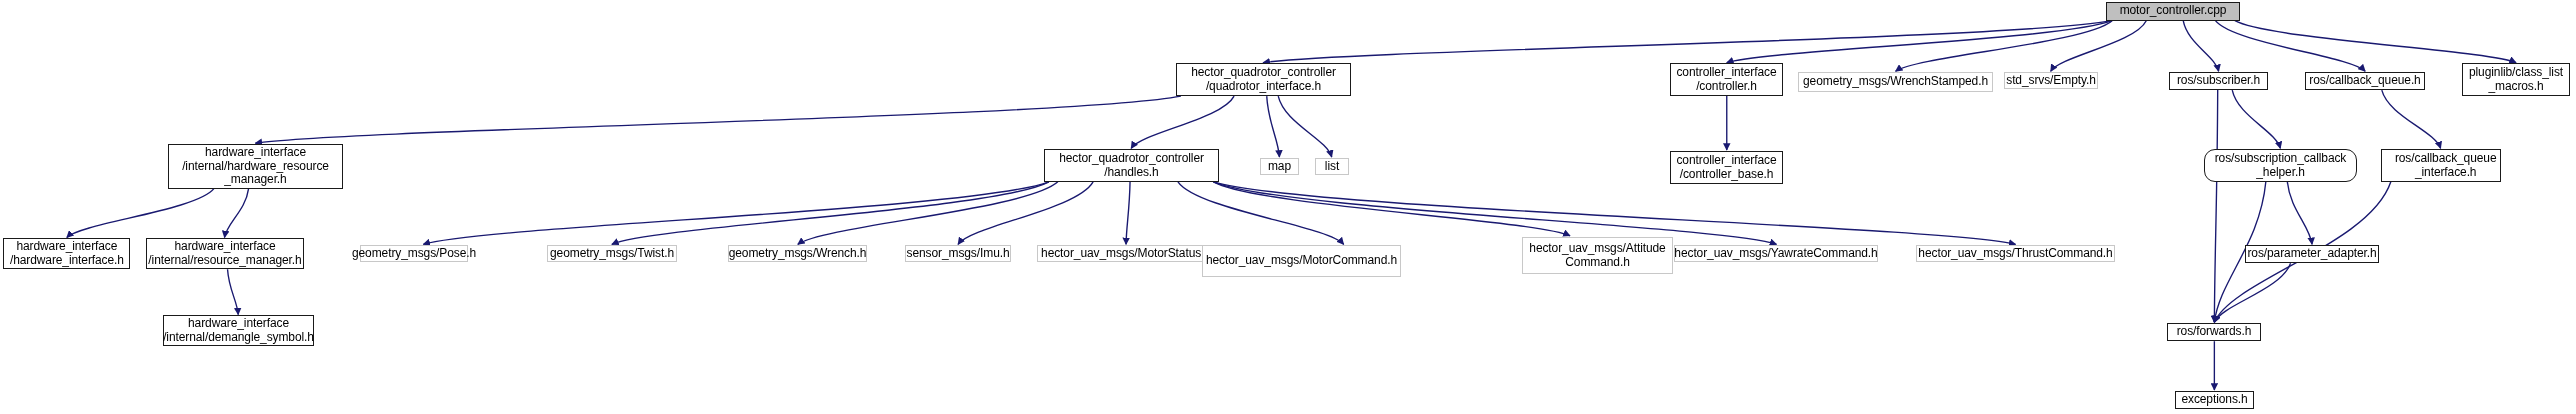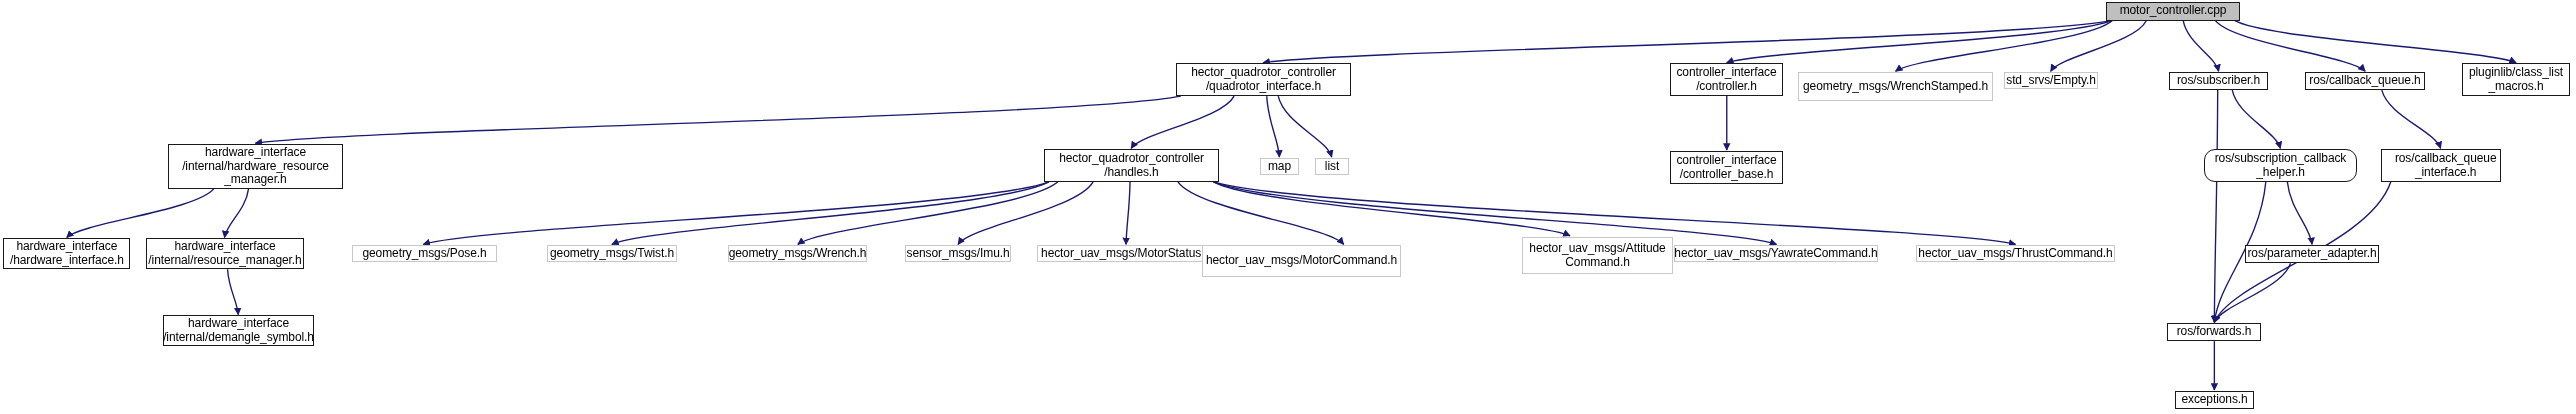--- a/index.html
+++ b/index.html
@@ -96,21 +96,21 @@
         <path d="M 2789.92 212 C 2765.2096 285.8, 2604.592 326.8, 2584 376" fill="none" stroke="#191970" stroke-width="1.6" marker-end="url(#arrow)"></path>
         <path d="M 2584 398 C 2584 423.65, 2584 437.9, 2584 455" fill="none" stroke="#191970" stroke-width="1.6" marker-end="url(#arrow)"></path>
       </g>
   </svg>
   <div id="node-layer">
       <div class="node root" style="left: 2106px; top: 1.7px; width: 134px; height: 19px;">motor_controller.cpp</div>
       <div class="node solid" style="left: 1176px; top: 63px; width: 175px; height: 33px;">hector_quadrotor_controller
 /quadrotor_interface.h</div>
       <div class="node solid" style="left: 1670px; top: 63px; width: 113px; height: 33px;">controller_interface
 /controller.h</div>
-      <div class="node faint" style="left: 1798px; top: 72px; width: 195px; height: 29px;">geometry_msgs/WrenchStamped.h</div>
+      <div class="node faint" style="left: 1798px; top: 72px; width: 195px; height: 20px;">geometry_msgs/WrenchStamped.h</div>
       <div class="node faint" style="left: 2004px; top: 72px; width: 94px; height: 17px;">std_srvs/Empty.h</div>
       <div class="node solid" style="left: 2169px; top: 72px; width: 99px; height: 18px;">ros/subscriber.h</div>
       <div class="node solid" style="left: 2305px; top: 72px; width: 120px; height: 18px;">ros/callback_queue.h</div>
       <div class="node solid" style="left: 2462px; top: 63px; width: 108px; height: 33px;">pluginlib/class_list
 _macros.h</div>
       <div class="node solid" style="left: 168px; top: 144px; width: 175px; height: 45px;">hardware_interface
 /internal/hardware_resource
 _manager.h</div>
       <div class="node solid" style="left: 1044px; top: 149px; width: 175px; height: 33px;">hector_quadrotor_controller
 /handles.h</div>
@@ -119,21 +119,21 @@
       <div class="node solid" style="left: 1670px; top: 151px; width: 113px; height: 33px;">controller_interface
 /controller_base.h</div>
       <div class="node solid" style="left: 2204px; top: 149px; width: 153px; height: 33px; border-radius: 11px;">ros/subscription_callback
 _helper.h</div>
       <div class="node solid" style="left: 2381px; top: 149px; width: 120px; height: 33px; padding-left: 12px;">ros/callback_queue
 _interface.h</div>
       <div class="node solid" style="left: 3.4px; top: 238px; width: 127px; height: 31px;">hardware_interface
 /hardware_interface.h</div>
       <div class="node solid" style="left: 146px; top: 238px; width: 158px; height: 31px;">hardware_interface
 /internal/resource_manager.h</div>
-      <div class="node faint" style="left: 352px; top: 245px; width: 145px; height: 17px;">geometry_msgs/Pose.h</div>
+      <div class="node faint" style="left: 360px; top: 245px; width: 108px; height: 17px;">geometry_msgs/Pose.h</div>
       <div class="node faint" style="left: 547px; top: 245px; width: 130px; height: 17px;">geometry_msgs/Twist.h</div>
       <div class="node faint" style="left: 728px; top: 245px; width: 139px; height: 17px;">geometry_msgs/Wrench.h</div>
       <div class="node faint" style="left: 905px; top: 245px; width: 106px; height: 17px;">sensor_msgs/Imu.h</div>
       <div class="node faint" style="left: 1037px; top: 245px; width: 178px; height: 17px;">hector_uav_msgs/MotorStatus.h</div>
       <div class="node faint" style="left: 1202px; top: 245px; width: 199px; height: 32px;">hector_uav_msgs/MotorCommand.h</div>
       <div class="node faint" style="left: 1522px; top: 237px; width: 151px; height: 37px; text-align: center;">hector_uav_msgs/Attitude
 Command.h</div>
       <div class="node faint" style="left: 1674px; top: 245px; width: 204px; height: 17px;">hector_uav_msgs/YawrateCommand.h</div>
       <div class="node faint" style="left: 1916px; top: 245px; width: 199px; height: 17px;">hector_uav_msgs/ThrustCommand.h</div>
       <div class="node solid" style="left: 2245px; top: 245px; width: 134px; height: 18px;">ros/parameter_adapter.h</div>

